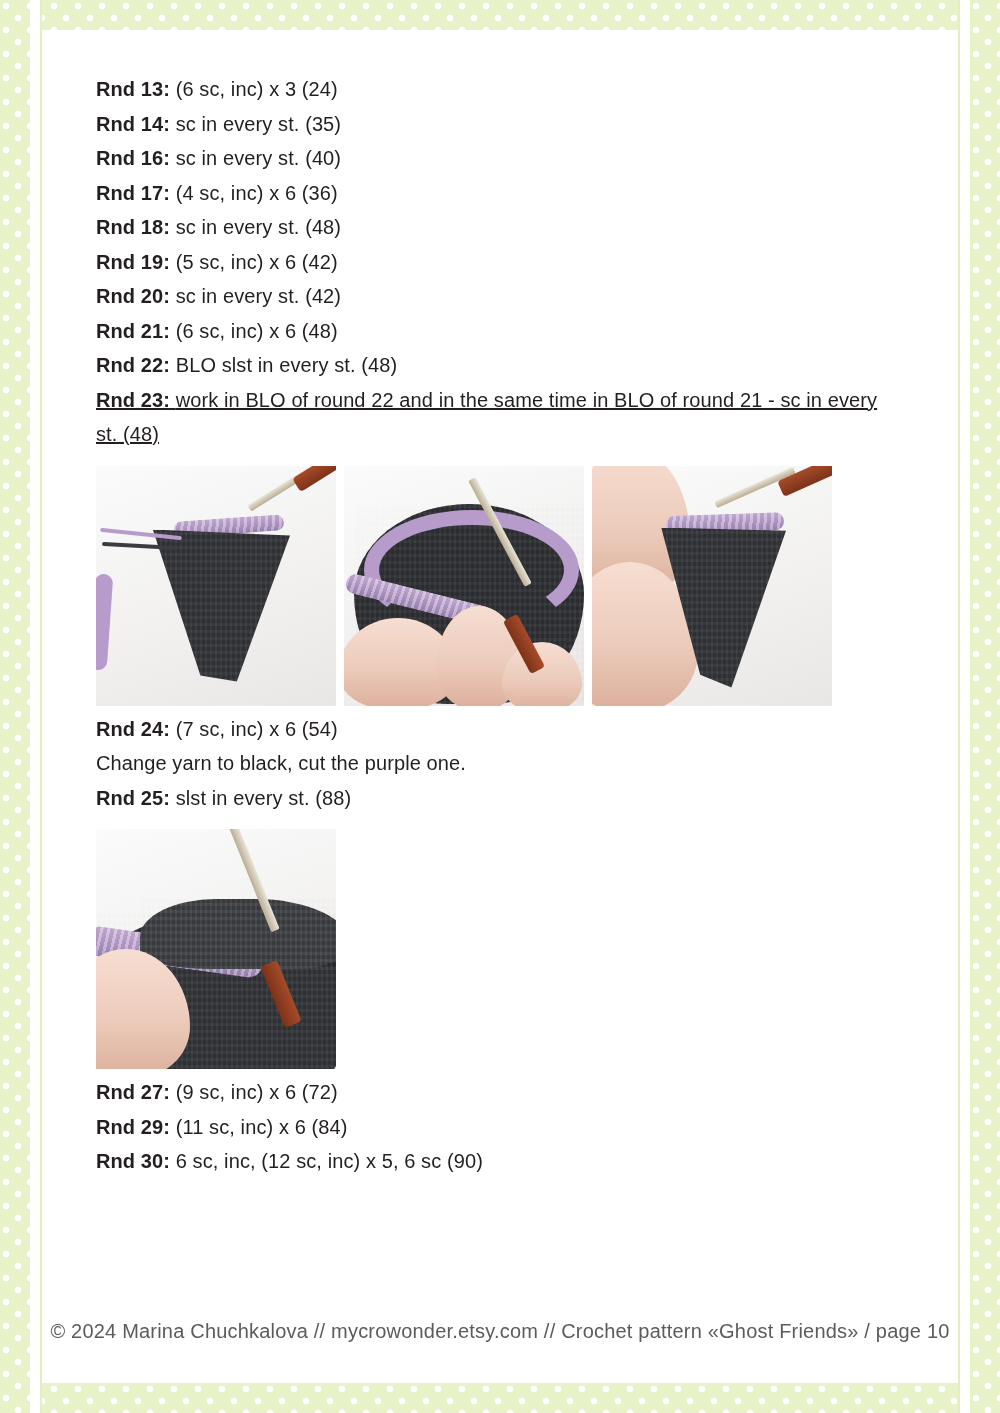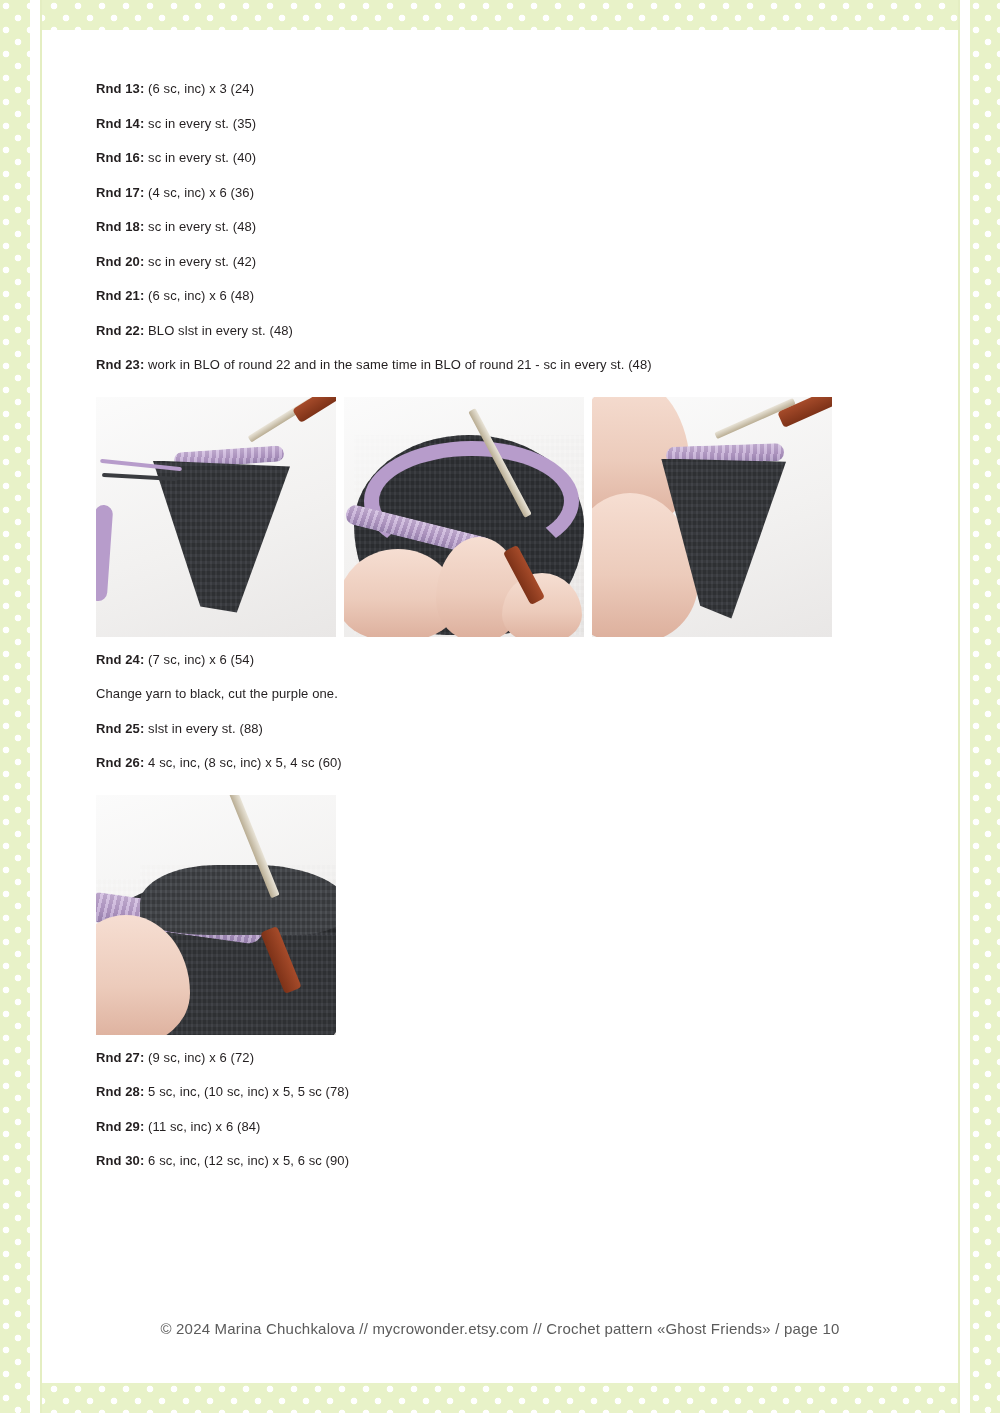--- a/index.html
+++ b/index.html
@@ -37,30 +37,30 @@
   .edge-line-right { position: absolute; right: 40px; top: 0; width: 2px; height: 1413px; background: #e4eec2; }
 
   
   .content {
     position: absolute;
     left: 96px;
     top: 72px;
     width: 800px;
   }
   .line {
-    font-size: 13px;
+    font-size: 20px;
     line-height: 34.5px;
     color: #231f20;
     font-weight: 400;
     letter-spacing: 0.1px;
   }
   .line b, .rnd {
     font-weight: 700;
   }
-  .line.wrap { line-height: 34.5px; }
+  .line.wrap { line-height: 34.5px; text-decoration: underline; }
 
   
   .photo-row {
     display: flex;
     gap: 8px;
     margin-top: 14px;
     margin-bottom: 6px;
   }
   .photo {
     position: relative;
@@ -119,21 +119,21 @@
     border-radius: 3px;
   }
 
   
   .footer {
     position: absolute;
     left: 0;
     right: 0;
     top: 1320px;
     text-align: center;
-    font-size: 15px;
+    font-size: 20px;
     color: #5b5b5b;
     letter-spacing: 0.2px;
   }
 </style>
 </head>
 <body>
 
 <div class="page-bg">
   <div class="band band-top"></div>
   <div class="band band-bottom"></div>
@@ -145,20 +145,21 @@
   <div class="edge-line-right"></div>
 </div>
 
 <div class="content">
 
   <div class="line"><b class="rnd">Rnd 13:</b> <span>(6 sc, inc) x 3 (24)</span></div>
   <div class="line"><b class="rnd">Rnd 14:</b> <span>sc in every st. (35)</span></div>
   <div class="line"><b class="rnd">Rnd 16:</b> <span>sc in every st. (40)</span></div>
   <div class="line"><b class="rnd">Rnd 17:</b> <span>(4 sc, inc) x 6 (36)</span></div>
   <div class="line"><b class="rnd">Rnd 18:</b> <span>sc in every st. (48)</span></div>
+  <div class="line"><b class="rnd">Rnd 19:</b> <span>(5 sc, inc) x 6 (42)</span></div>
   <div class="line"><b class="rnd">Rnd 20:</b> <span>sc in every st. (42)</span></div>
   <div class="line"><b class="rnd">Rnd 21:</b> <span>(6 sc, inc) x 6 (48)</span></div>
   <div class="line"><b class="rnd">Rnd 22:</b> <span>BLO slst in every st. (48)</span></div>
   <div class="line wrap"><b class="rnd">Rnd 23:</b> <span>work in BLO of round 22 and in the same time in BLO of round 21 - sc in every st. (48)</span></div>
 
   <div class="photo-row">
 
     <div class="photo p1">
       <div class="bg-white"></div>
 
@@ -212,21 +213,20 @@
       </div>
 
       <div class="hook" style="left:120px; top:18px; width:86px; height:7px; transform:rotate(-24deg);"></div>
       <div class="hook-handle" style="left:186px; top:2px; width:62px; height:17px; transform:rotate(-24deg);"></div>
     </div>
   </div>
 
   <div class="line"><b class="rnd">Rnd 24:</b> <span>(7 sc, inc) x 6 (54)</span></div>
   <div class="line"><span>Change yarn to black, cut the purple one.</span></div>
   <div class="line"><b class="rnd">Rnd 25:</b> <span>slst in every st. (88)</span></div>
-  <div class="line"><b class="rnd">Rnd 26:</b> <span>4 sc, inc, (8 sc, inc) x 5, 4 sc (60)</span></div>
 
   <div class="photo-row">
     <div class="photo p4">
       <div class="bg-white"></div>
 
       <div style="position:absolute; left:-10px; top:84px; width:270px; height:190px; background:#3a3c40;
                   border-radius:48% 42% 32% 38% / 44% 40% 56% 58%;">
         <div class="tex"></div>
       </div>
 
@@ -238,21 +238,20 @@
       </div>
 
       <div class="finger" style="left:-34px; top:120px; width:128px; height:130px;"></div>
 
       <div class="hook" style="left:86px; top:34px; width:136px; height:9px; transform:rotate(68deg);"></div>
       <div class="hook-handle" style="left:152px; top:156px; width:66px; height:18px; transform:rotate(68deg);"></div>
     </div>
   </div>
 
   <div class="line"><b class="rnd">Rnd 27:</b> <span>(9 sc, inc) x 6 (72)</span></div>
-  <div class="line"><b class="rnd">Rnd 28:</b> <span>5 sc, inc, (10 sc, inc) x 5, 5 sc (78)</span></div>
   <div class="line"><b class="rnd">Rnd 29:</b> <span>(11 sc, inc) x 6 (84)</span></div>
   <div class="line"><b class="rnd">Rnd 30:</b> <span>6 sc, inc, (12 sc, inc) x 5, 6 sc (90)</span></div>
 
 </div>
 
 <div class="footer">
   <span>© 2024 Marina Chuchkalova // mycrowonder.etsy.com // Crochet pattern «Ghost Friends» / page 10</span>
 </div>
 
 </body></html>

